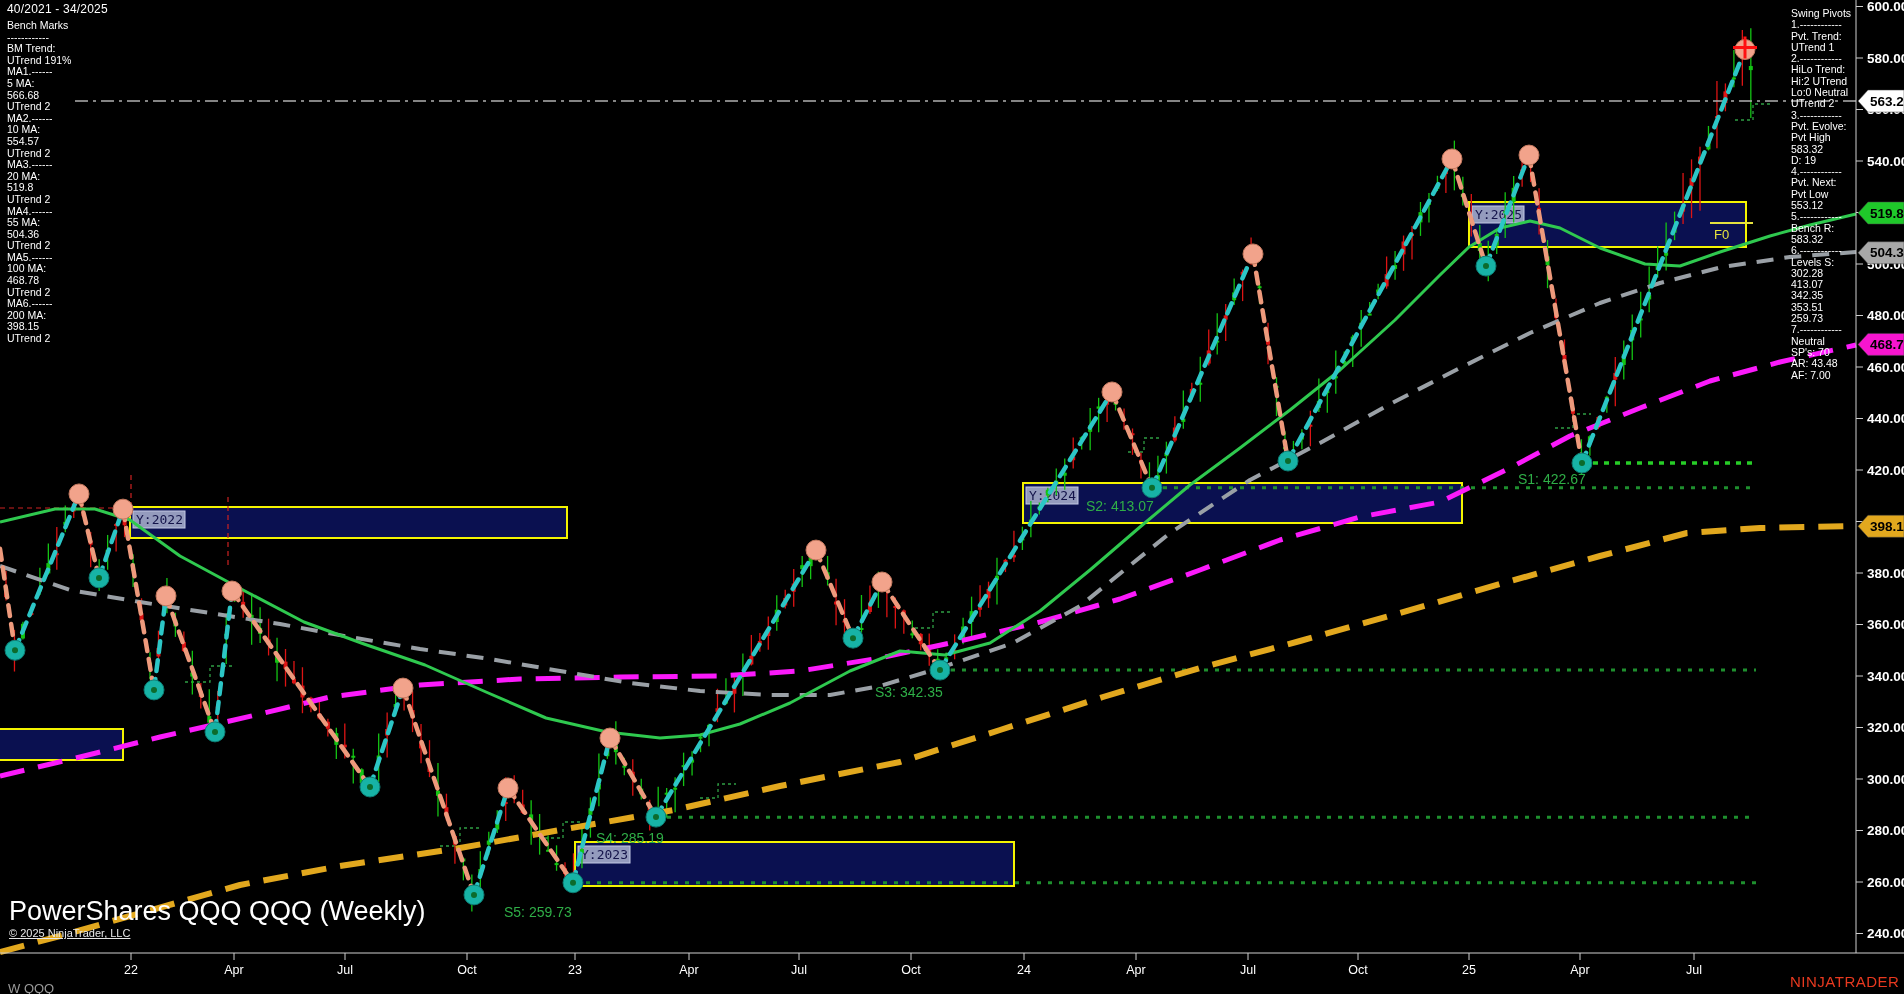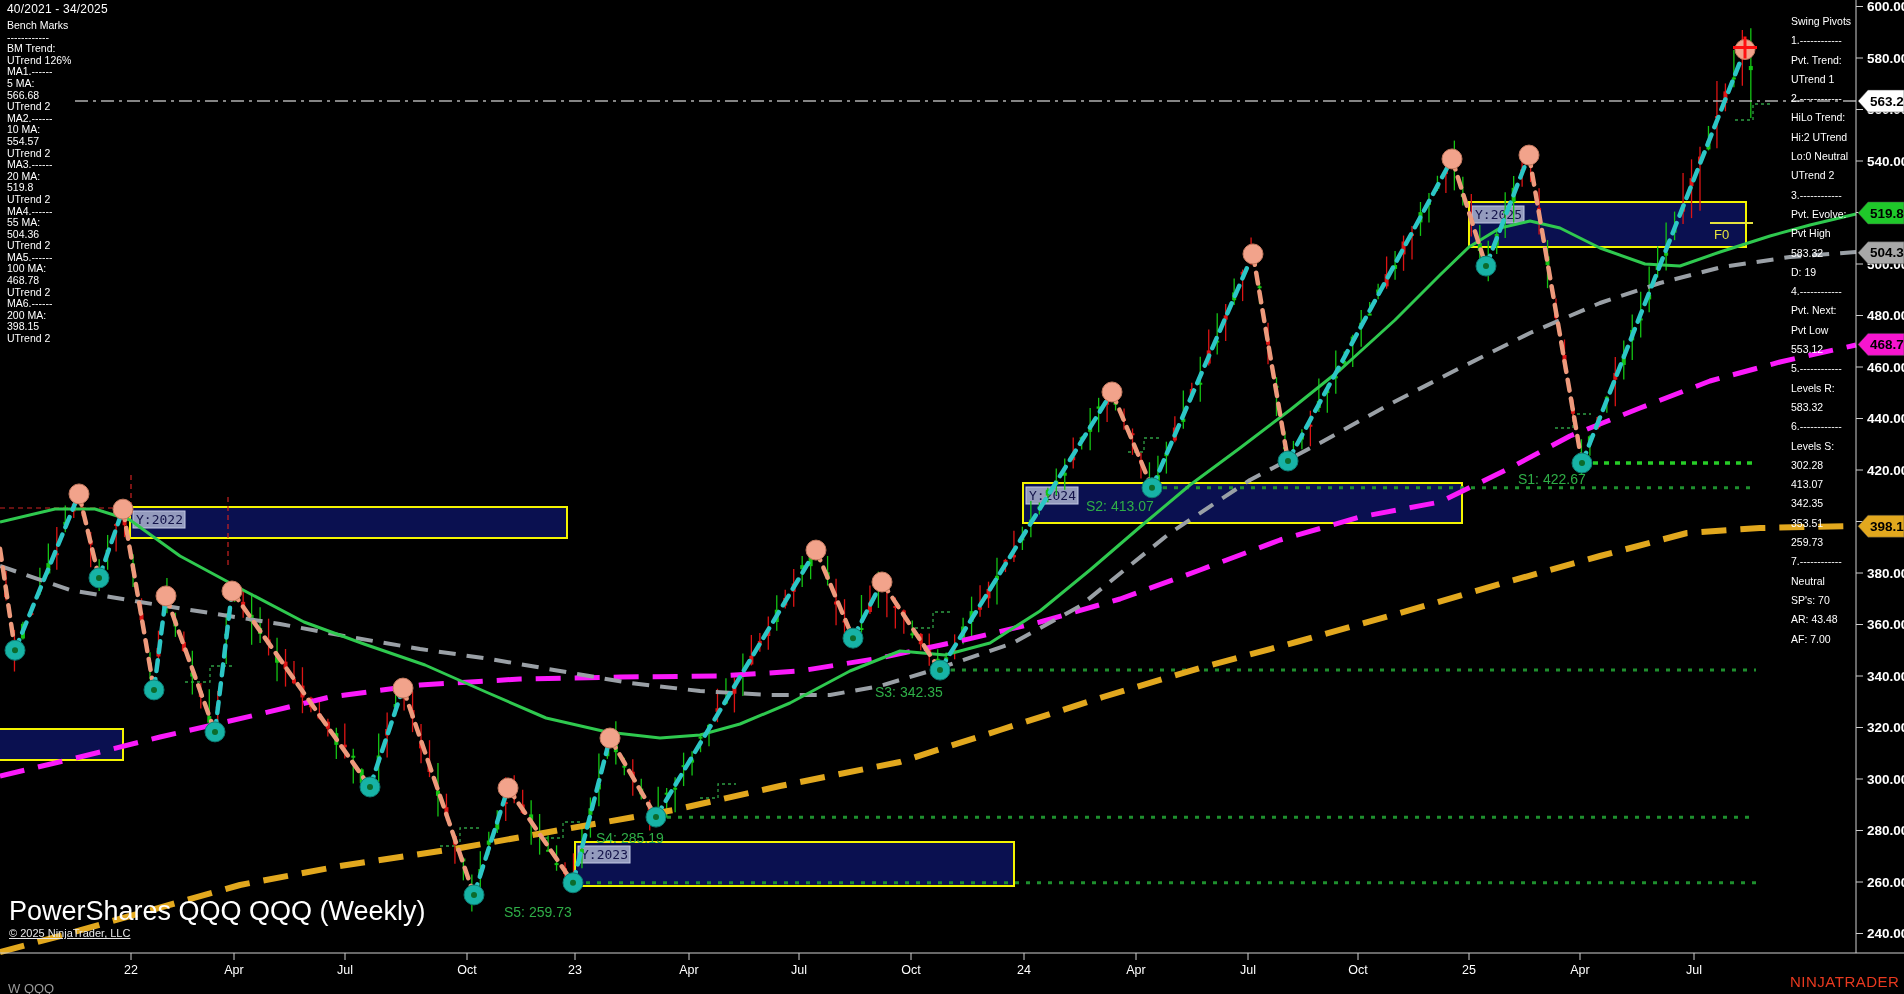--- a/index.html
+++ b/index.html
@@ -3,21 +3,21 @@
 <meta charset="utf-8">
 <style>
   html,body{margin:0;padding:0;background:#000;}
   #app{position:relative;width:1904px;height:994px;background:#000;overflow:hidden;
        font-family:"Liberation Sans",sans-serif;}
   svg{position:absolute;left:0;top:0;}
   .left-panel{position:absolute;left:7px;top:2px;color:#fff;z-index:5;pointer-events:none;}
   .panel-title{font-size:12px;font-weight:normal;margin-bottom:4px;letter-spacing:.2px;}
   .panel-line{font-size:10.5px;line-height:11.6px;white-space:pre;}
   .right-panel{position:absolute;left:1791px;top:8px;color:#fff;z-index:5;width:66px;pointer-events:none;}
-  .right-panel .panel-line{font-size:10.5px;line-height:11.3px;margin-top:8px;}
+  .right-panel .panel-line{font-size:10.5px;line-height:11.3px;}
   .chart-title{position:absolute;left:9px;top:896px;color:#fff;font-size:27px;z-index:6;}
   .copyright{position:absolute;left:9px;top:927px;color:#e8e8e8;font-size:11px;z-index:6;text-decoration:underline;}
   .status-symbol{position:absolute;left:8px;top:981px;color:#9a9a9a;font-size:13px;z-index:6;}
   .brand{position:absolute;left:1790px;top:973px;color:#e8391f;font-size:15px;font-weight:normal;
          letter-spacing:.5px;z-index:6;}
 </style>
 </head>
 <body>
 
 <div id="app">
@@ -648,21 +648,21 @@
         <text x="1694" y="974" fill="#fff" font-size="12.5px" text-anchor="middle">Jul</text>
       </g>
     </svg>
 
   <div class="left-panel">
     <div class="panel-title">40/2021 - 34/2025</div>
     <div id="left-lines">
         <div class="panel-line">Bench Marks</div>
         <div class="panel-line">------------</div>
         <div class="panel-line">BM Trend:</div>
-        <div class="panel-line">UTrend 126%</div>
+        <div class="panel-line">UTrend 191%</div>
         <div class="panel-line">MA1.------</div>
         <div class="panel-line">5 MA:</div>
         <div class="panel-line">566.68</div>
         <div class="panel-line">UTrend 2</div>
         <div class="panel-line">MA2.------</div>
         <div class="panel-line">10 MA:</div>
         <div class="panel-line">554.57</div>
         <div class="panel-line">UTrend 2</div>
         <div class="panel-line">MA3.------</div>
         <div class="panel-line">20 MA:</div>
@@ -696,21 +696,21 @@
       <div class="panel-line">3.------------</div>
       <div class="panel-line">Pvt. Evolve:</div>
       <div class="panel-line">Pvt High</div>
       <div class="panel-line">583.32</div>
       <div class="panel-line">D: 19</div>
       <div class="panel-line">4.------------</div>
       <div class="panel-line">Pvt. Next:</div>
       <div class="panel-line">Pvt Low</div>
       <div class="panel-line">553.12</div>
       <div class="panel-line">5.------------</div>
-      <div class="panel-line">Levels R:</div>
+      <div class="panel-line">Bench R:</div>
       <div class="panel-line">583.32</div>
       <div class="panel-line">6.------------</div>
       <div class="panel-line">Levels S:</div>
       <div class="panel-line">302.28</div>
       <div class="panel-line">413.07</div>
       <div class="panel-line">342.35</div>
       <div class="panel-line">353.51</div>
       <div class="panel-line">259.73</div>
       <div class="panel-line">7.------------</div>
       <div class="panel-line">Neutral</div>

